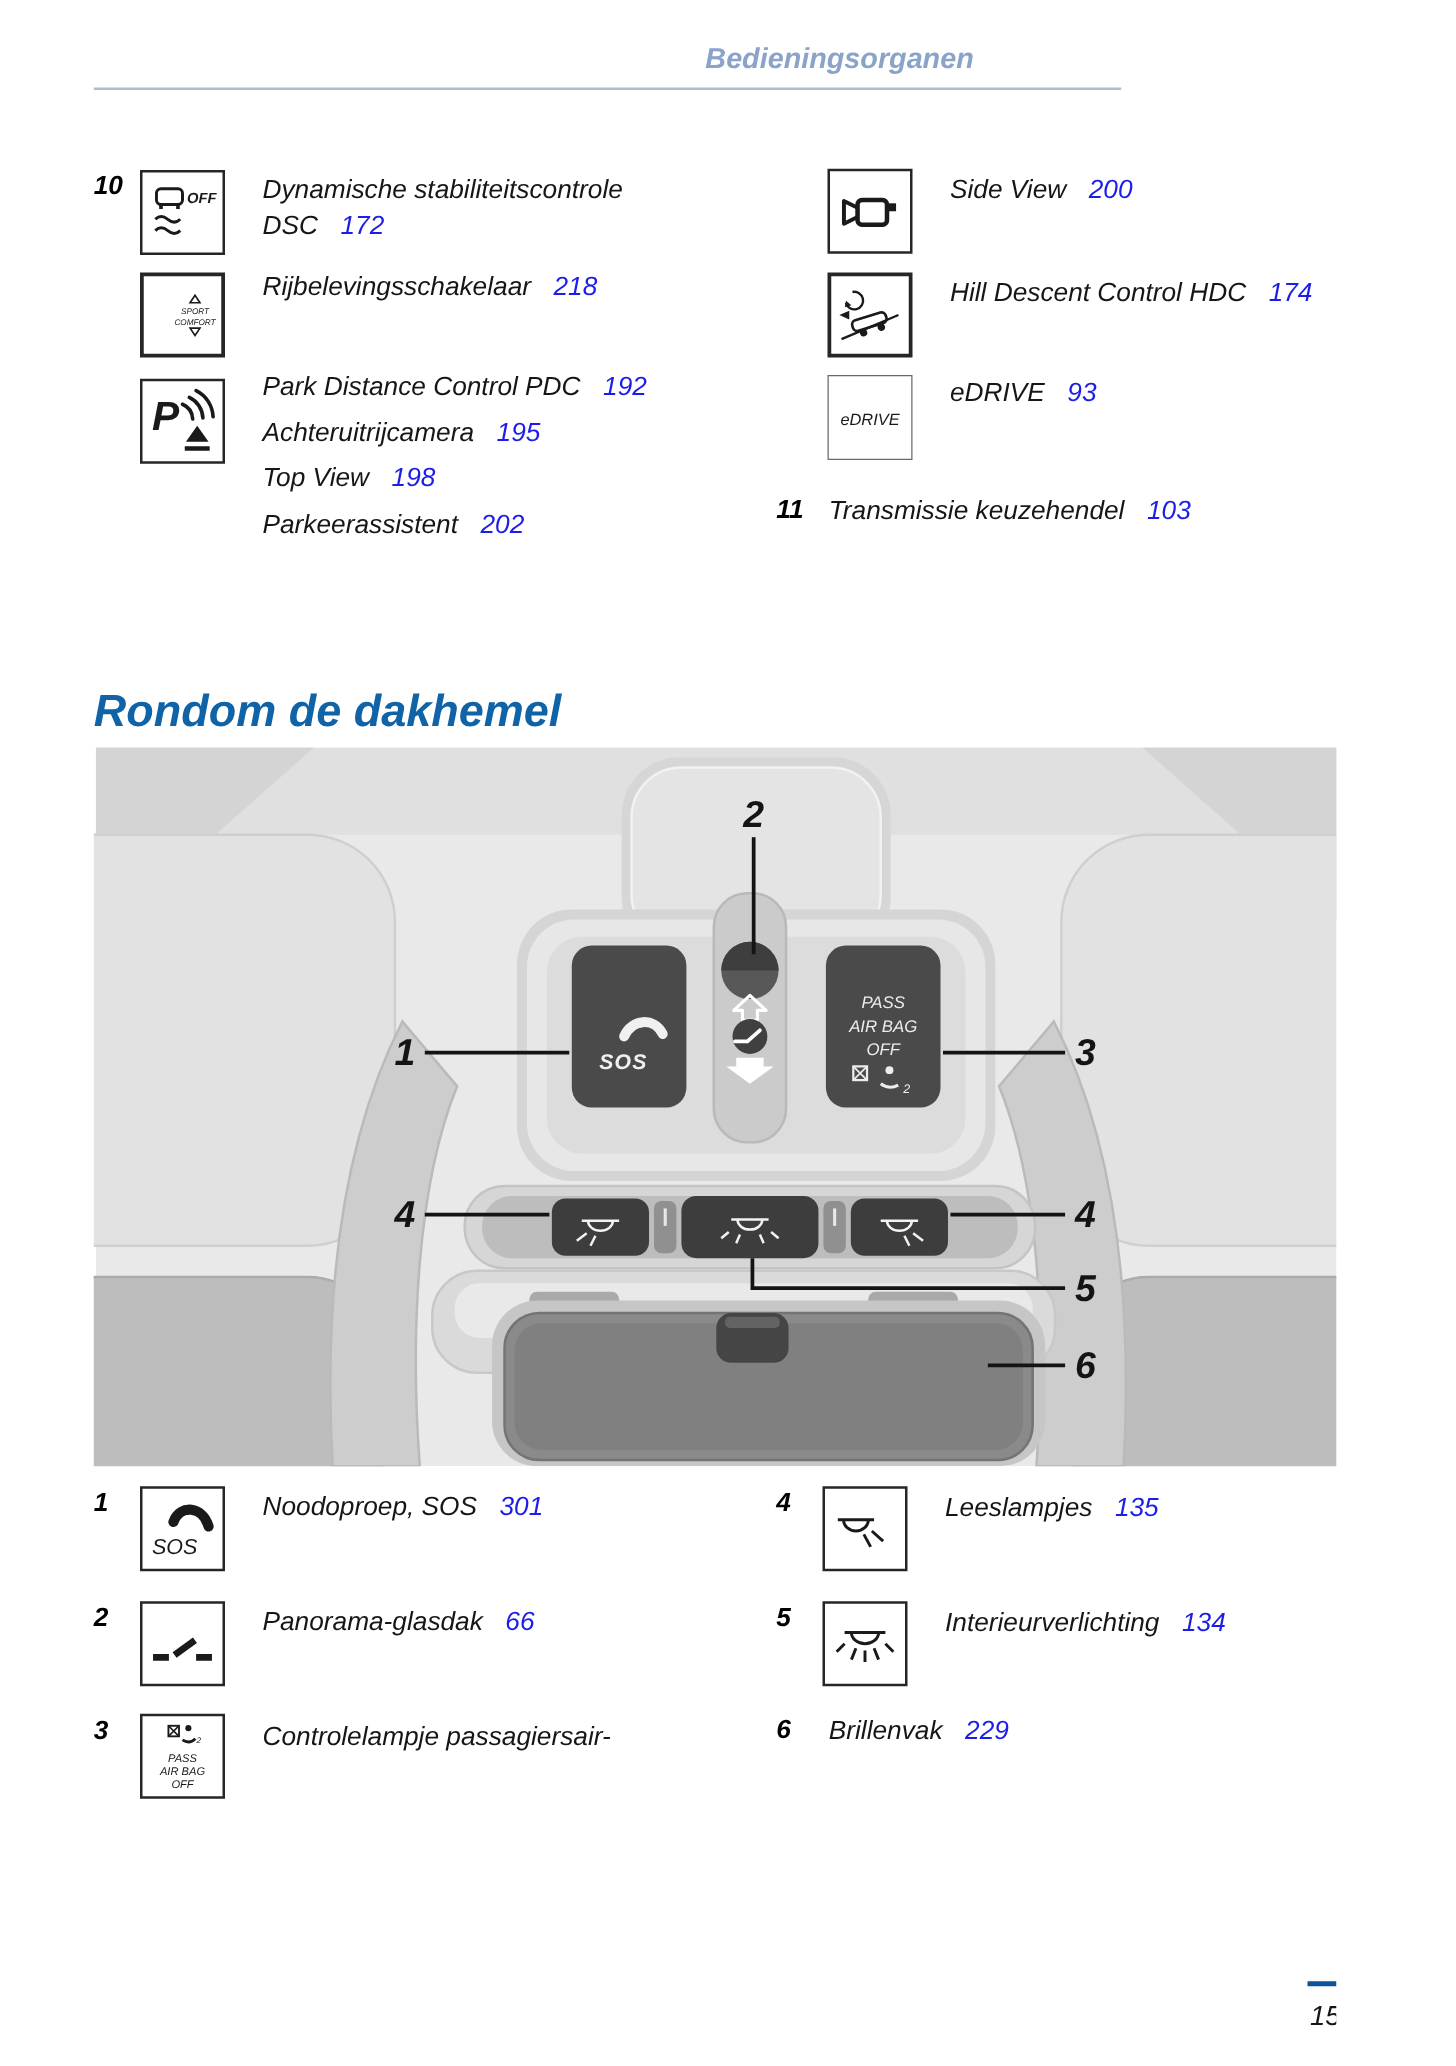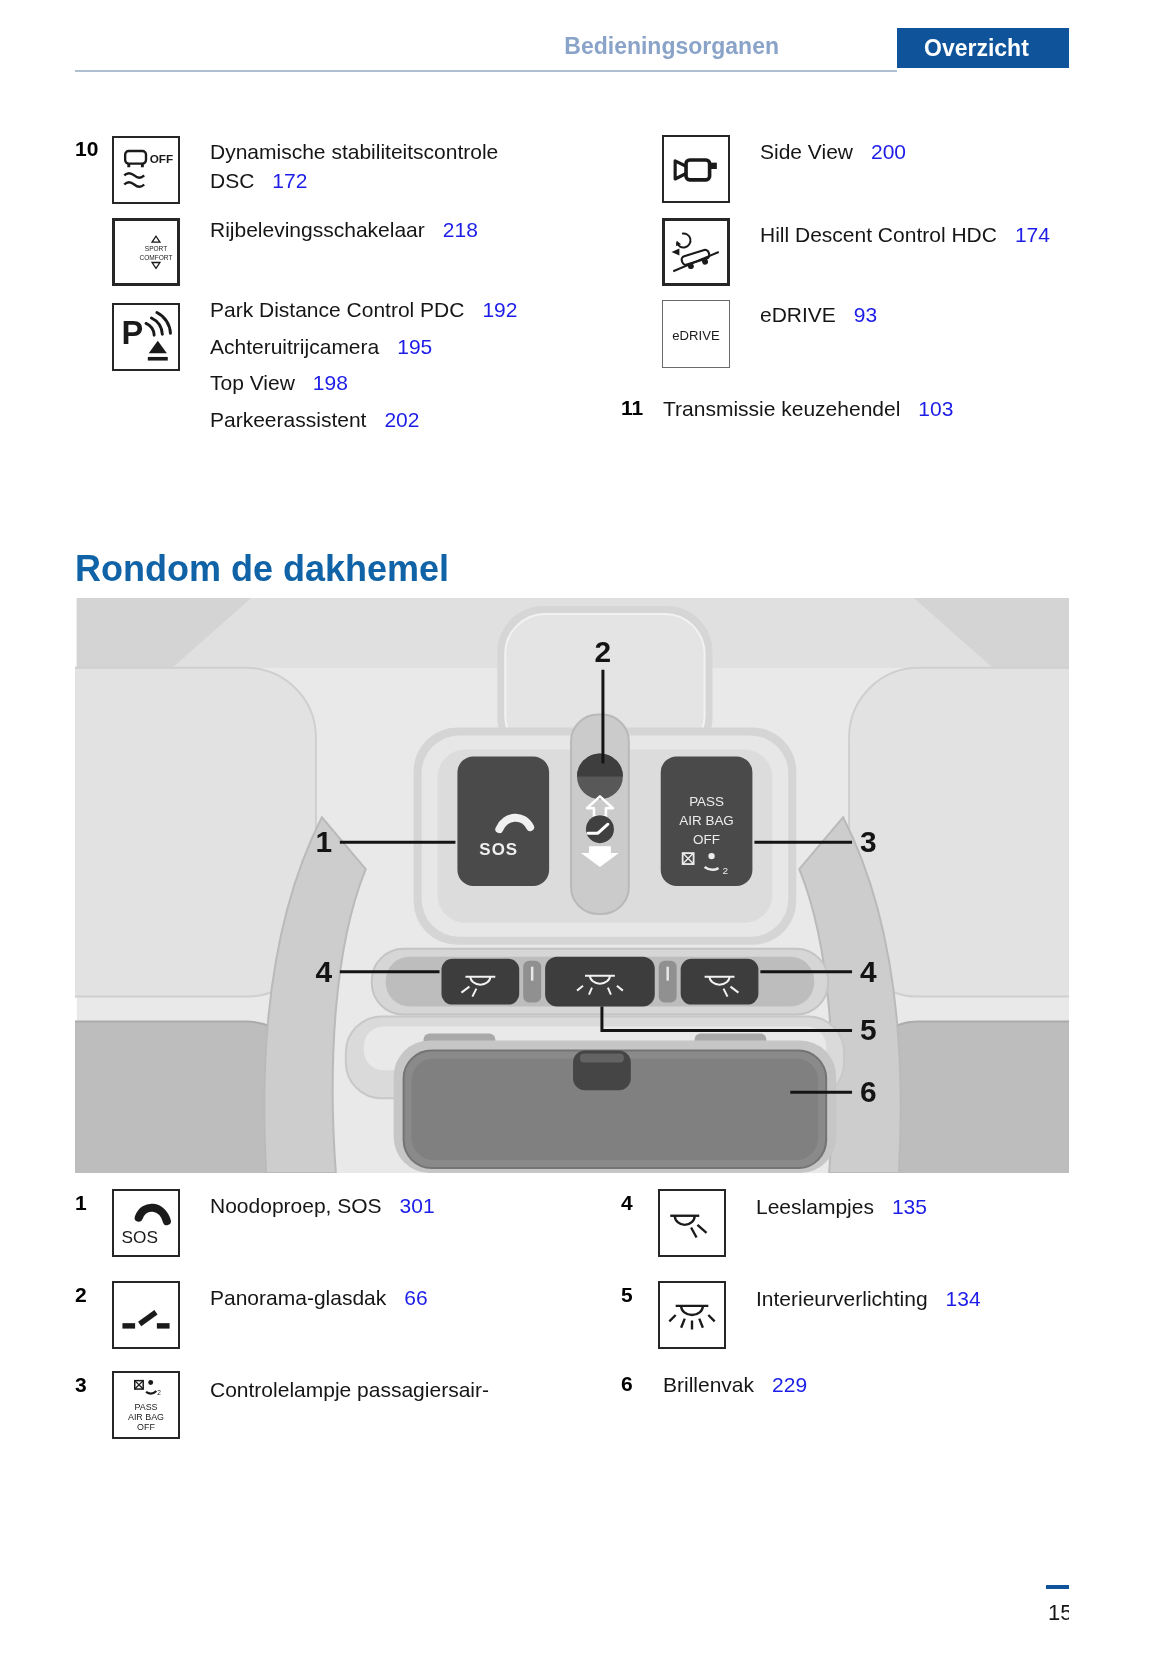--- a/index.html
+++ b/index.html
@@ -1,17 +1,17 @@
 <!DOCTYPE html>
 <html><head>
 <meta charset="utf-8">
 <style>
   html,body{margin:0;padding:0;background:#fff;}
   .page{position:relative;width:1069px;height:1653px;background:#ffffff;overflow:hidden;
-        font-family:"Liberation Sans", sans-serif;color:#161616;}
+        font-family:"Liberation Sans", sans-serif;color:#161616;font-style:italic;}
   .abs{position:absolute;}
   
   .hdr-section{top:33px;right:290px;font-size:23px;font-weight:bold;color:#8aa3c8;}
   .hdr-chapter{left:897px;top:28px;right:0;height:40px;background:#0f549b;color:#fff;
                display:flex;align-items:center;padding-left:27px;font-size:23px;font-weight:bold;box-sizing:border-box;width:268px;}
   .hdr-rule{left:75px;top:70px;width:822px;height:2px;background:#aebfd2;}
   
   .num{font-weight:bold;font-size:21px;color:#000000;}
   .icon-box{box-sizing:border-box;width:68px;height:68px;border:2px solid #262626;background:#fff;
             display:flex;align-items:center;justify-content:center;}
@@ -26,23 +26,20 @@
   .footer-rule{left:1046px;top:1585px;width:119px;height:4px;background:#0f549b;}
   .footer-num{left:1048px;top:1600px;font-size:22px;color:#161616;}
   svg text{font-family:"Liberation Sans", sans-serif;}
 </style>
 </head>
 <body>
 
 <div class="page">
 
   <div class="abs hdr-section">Bedieningsorganen</div>
-  <div class="abs hdr-chapter">
-    <span>Overzicht</span>
-  </div>
   <div class="abs hdr-rule"></div>
 
   <div class="abs num" style="left:75px;top:137px;">10</div>
   <div class="abs icon-box" style="left:112px;top:136px;">
     <svg width="58" height="58" viewBox="0 0 64 64">
       <rect x="9" y="11" width="23" height="14" rx="4" fill="none" stroke="#1a1a1a" stroke-width="2.6"></rect>
       <path d="M13,25 v4 M28,25 v4" stroke="#1a1a1a" stroke-width="3.2" fill="none"></path>
       <path d="M8,38 q5,-5 11,0 t11,0" stroke="#1a1a1a" stroke-width="2.6" fill="none"></path>
       <path d="M8,48 q5,-5 11,0 t11,0" stroke="#1a1a1a" stroke-width="2.6" fill="none"></path>
       <text x="36" y="24" font-size="13" font-weight="bold" fill="#1a1a1a">OFF</text>

